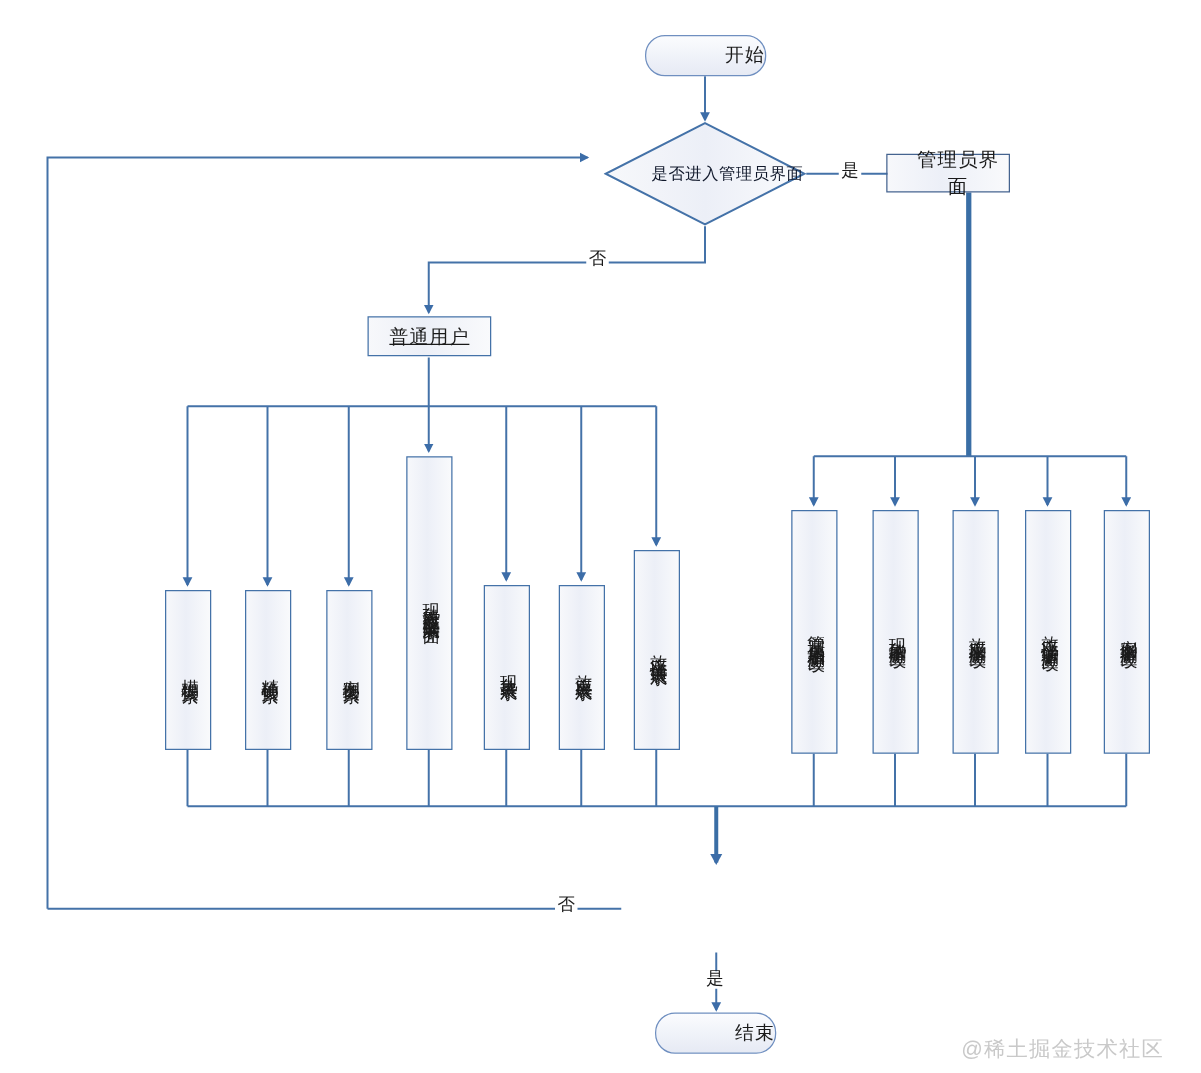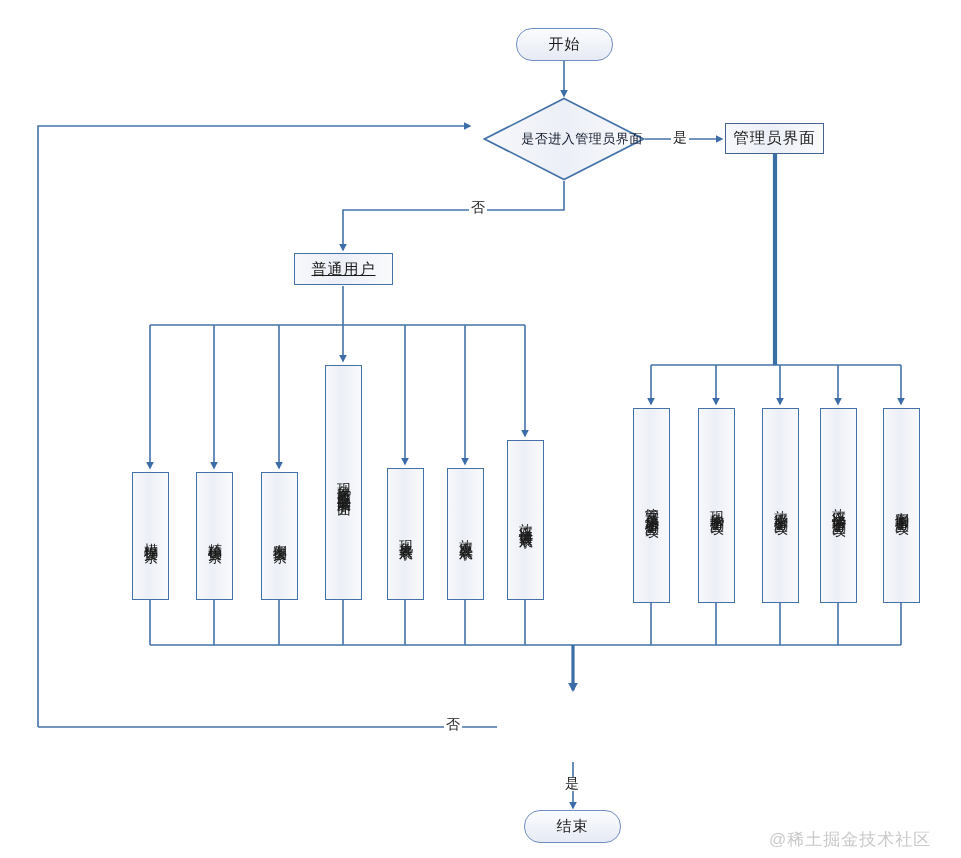--- a/index.html
+++ b/index.html
@@ -36,20 +36,21 @@
     justify-content: center;
     color: #1a1a1a;
     text-align: center;
   }
   .node.terminator {
     border-radius: 16px;
     border: 1px solid #6f8fc0;
     background: linear-gradient(to bottom, #fbfcfe 0%, #eef1f8 60%, #e6eaf4 100%);
     font-size: 15px;
     letter-spacing: 1px;
+    justify-content: flex-end;
   }
   .node.process {
     border: 1px solid #4472a8;
     font-size: 15px;
     letter-spacing: 1px;
   }
   .node.process.strong {
     border: 1px solid #44638f;
   }
   .node.vertical {
@@ -177,21 +178,21 @@
     <span>开始</span>
   </div>
 
   <div class="decision" style="left:483px; top:97px; width:162px; height:84px;">
     <svg width="162" height="84" viewBox="0 0 162 84">
       <polygon points="81,1.5 160.5,42 81,82.5 1.5,42" fill="url(#boxgrad)" stroke="#4472a8" stroke-width="1.6"></polygon>
     </svg>
     <div class="dlabel" style="padding:0 18px;">是否进入管理员界面</div>
   </div>
 
-  <div class="node process strong" style="left:725px; top:123px; width:99px; height:31px; font-size:15.5px;">
+  <div class="node process strong" style="left:709px; top:123px; width:99px; height:31px; font-size:15.5px;padding-left:16px;">
     <span>管理员界面</span>
   </div>
 
   <div class="node process" style="left:294px; top:253px; width:99px; height:32px;text-decoration:underline;">
     <span>普通用户</span>
   </div>
 
   <div class="node vertical" style="left:132px; top:472px; width:37px; height:128px;">
     <span class="vtext">模糊搜索</span>
   </div>

